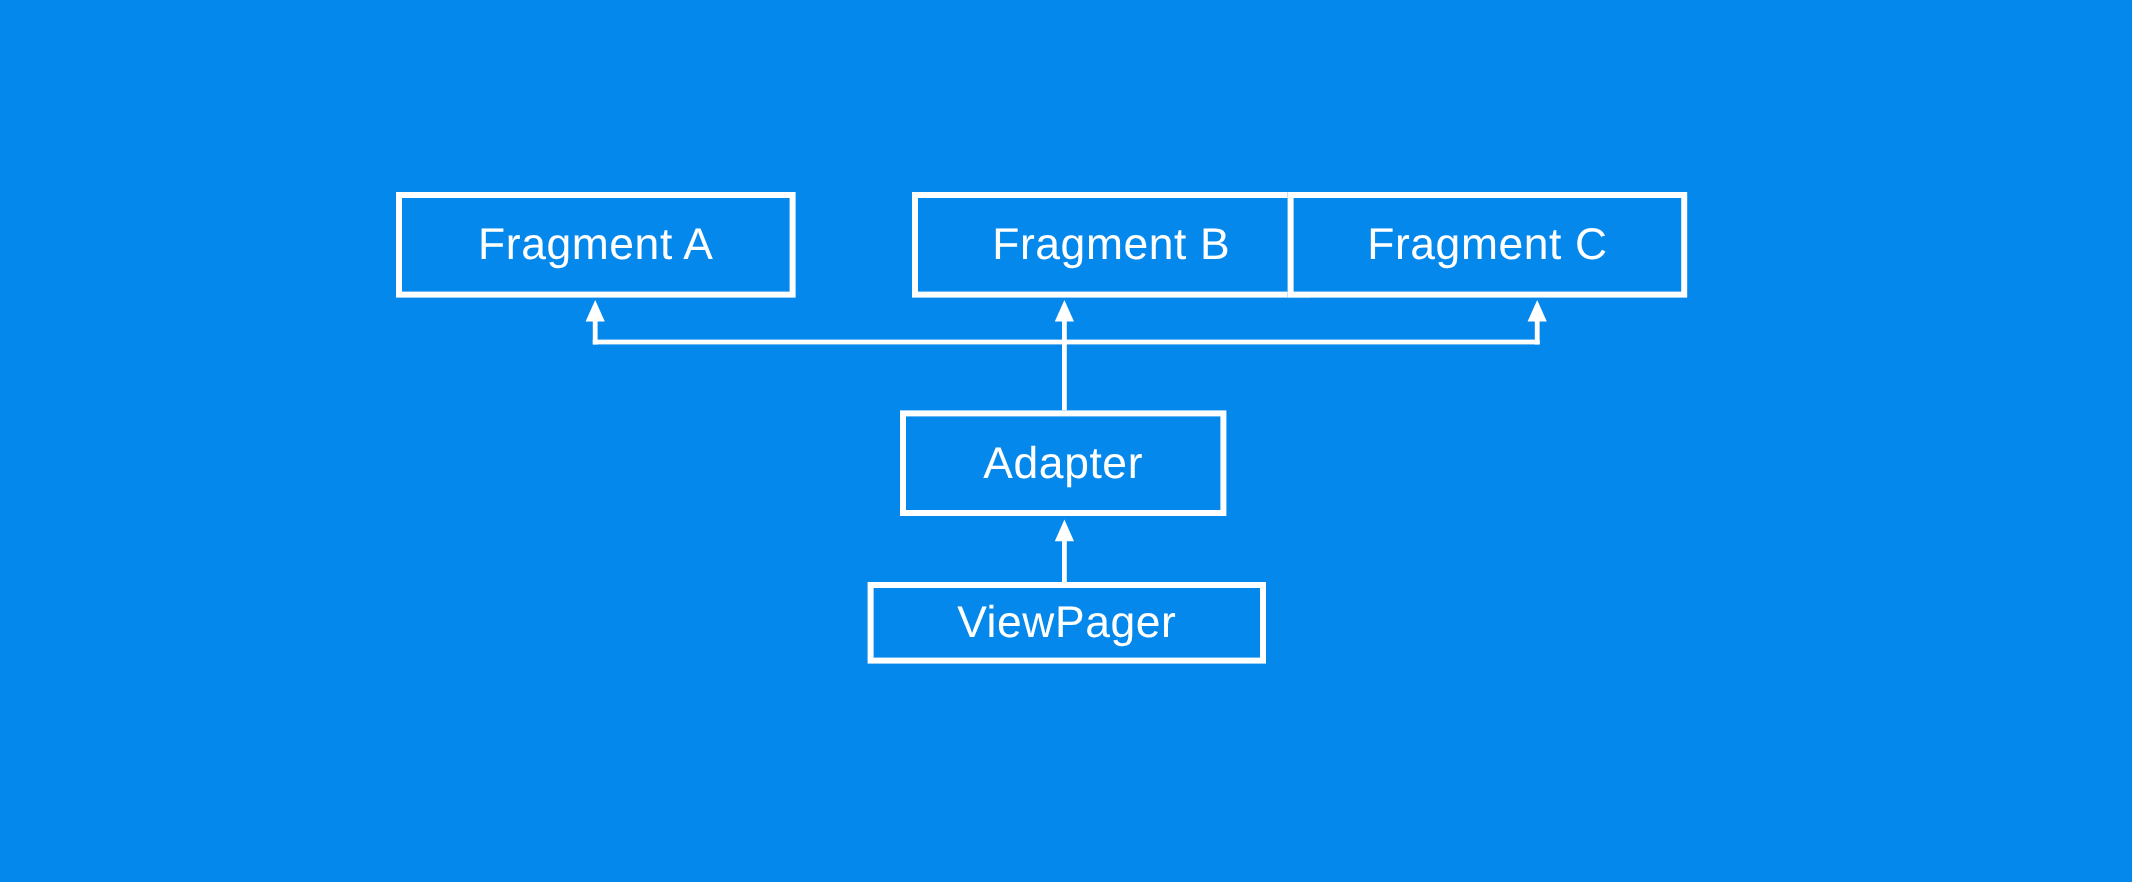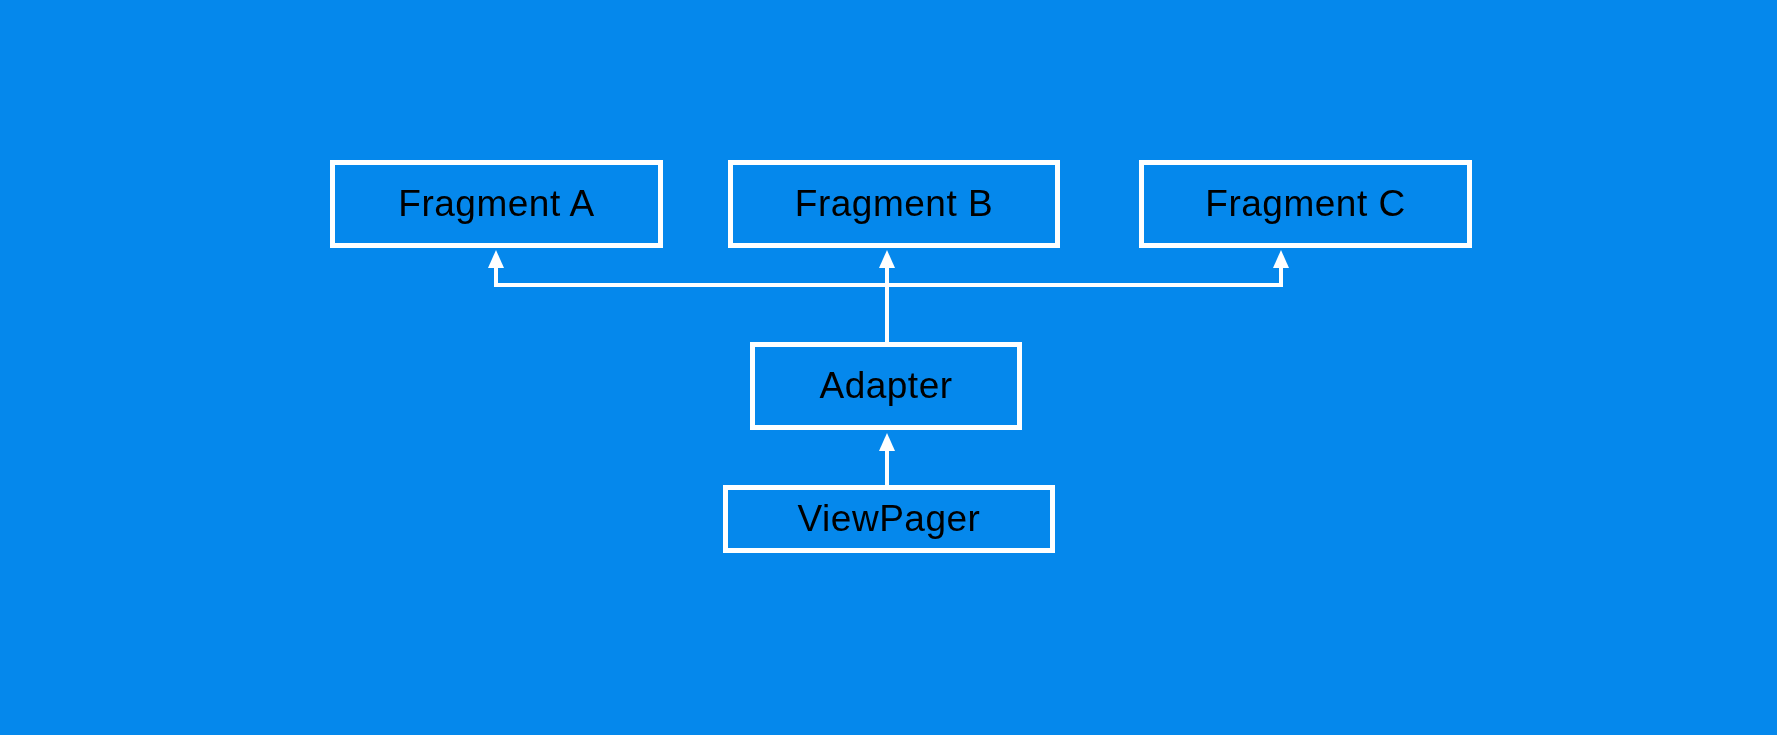--- a/index.html
+++ b/index.html
@@ -12,31 +12,31 @@
     background: #0588EC;
     position: relative;
     overflow: hidden;
     font-family: "Liberation Sans", "DejaVu Sans", sans-serif;
   }
   .node {
     position: absolute;
     box-sizing: border-box;
     border: 5px solid #ffffff;
     background: #0588EC;
-    color: #000000;
+    color: #ffffff;
     display: flex;
     align-items: center;
     justify-content: center;
     font-size: 37px;
     letter-spacing: 0.5px;
     white-space: nowrap;
   }
   .node-fragment-a { left: 330px;  top: 160px; width: 333px; height: 88px; }
-  .node-fragment-b { left: 728px;  top: 160px; width: 332px; height: 88px; }
-  .node-fragment-c { left: 1139px; top: 160px; width: 333px; height: 88px; }
+  .node-fragment-b { left: 760px;  top: 160px; width: 332px; height: 88px; }
+  .node-fragment-c { left: 1073px; top: 160px; width: 333px; height: 88px; }
   .node-adapter    { left: 750px;  top: 342px; width: 272px; height: 88px; }
   .node-viewpager  { left: 723px;  top: 485px; width: 332px; height: 68px; }
 
   .line {
     position: absolute;
     background: #ffffff;
   }
   
   .line-horizontal { left: 494px; top: 283px; width: 789px; height: 4px; }
   

